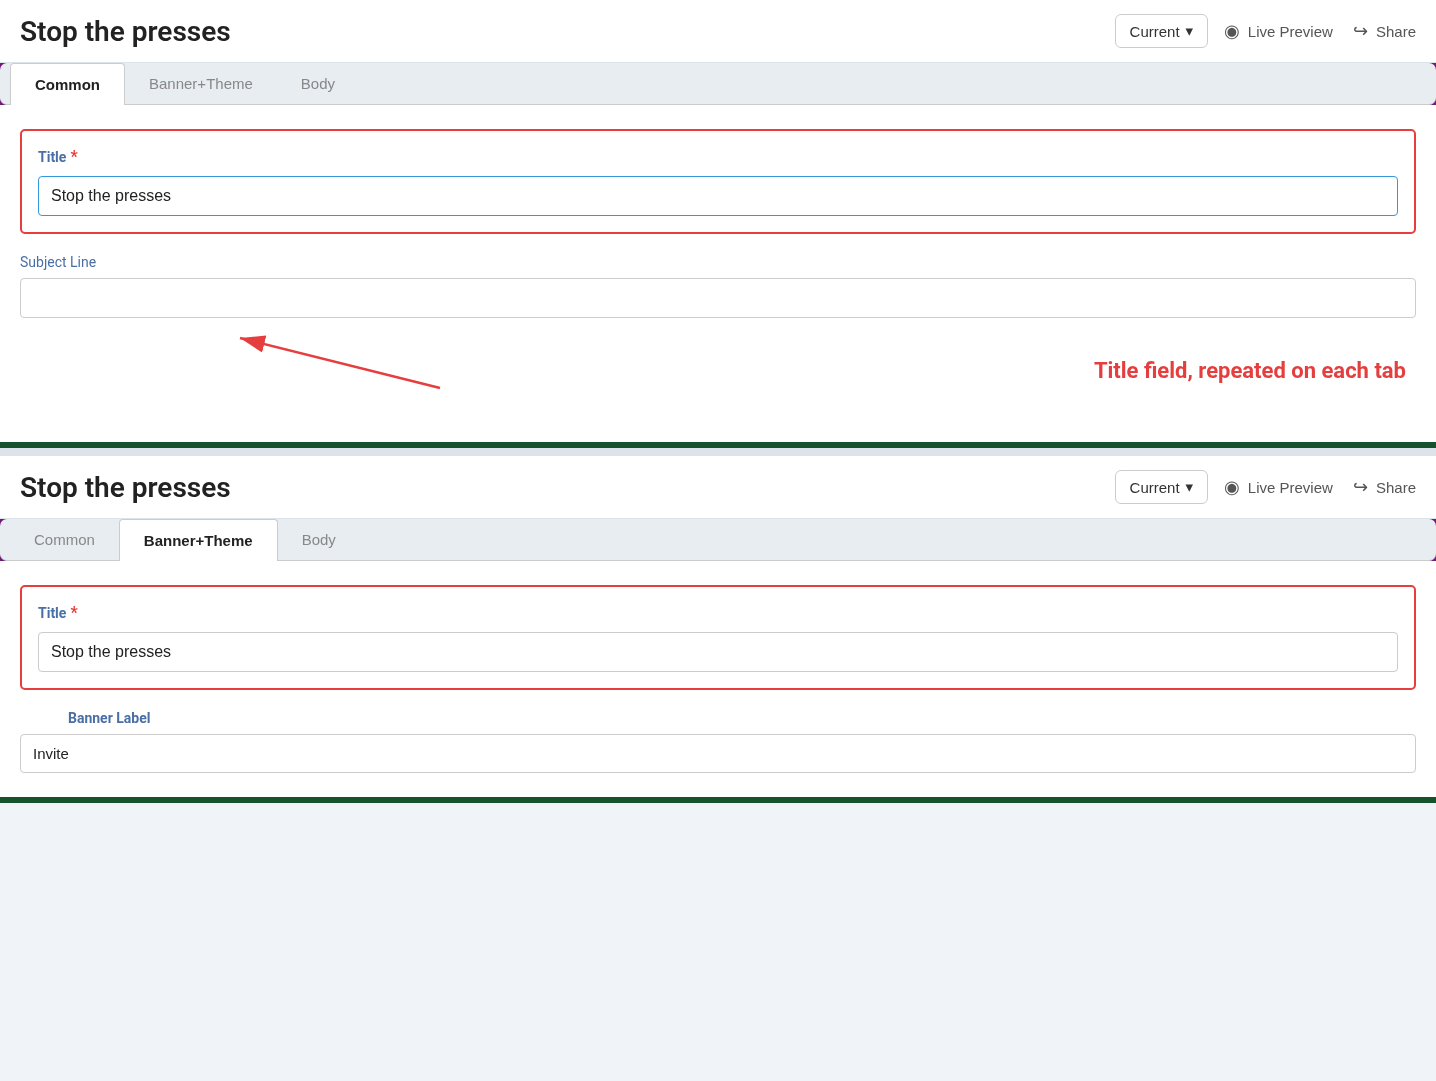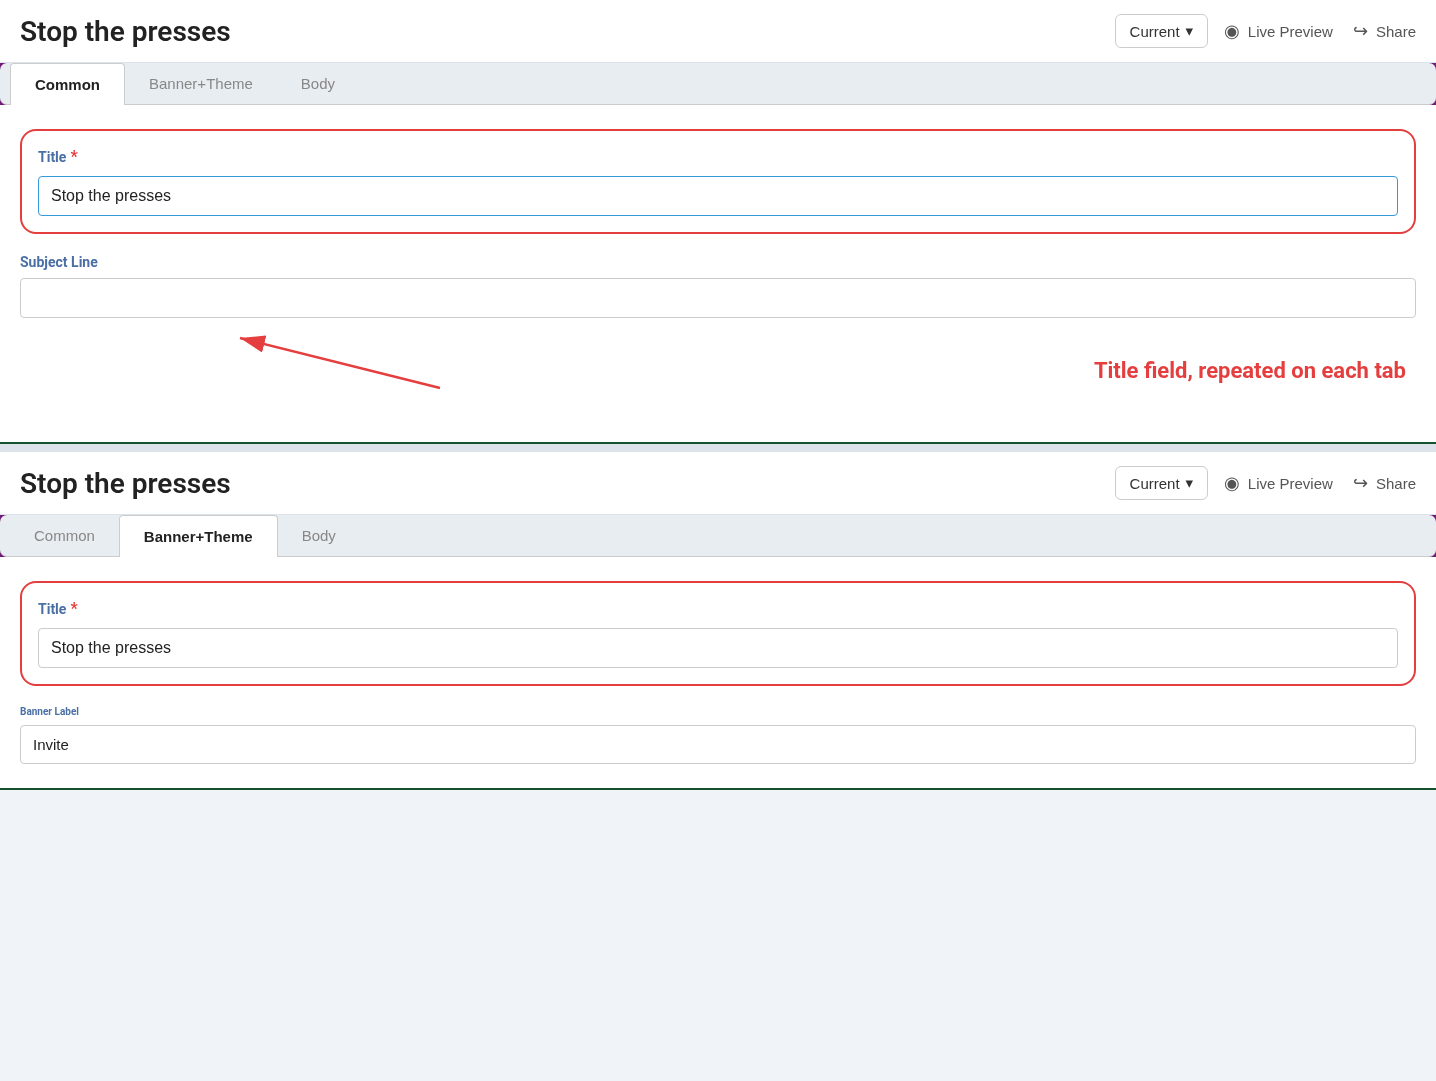--- a/index.html
+++ b/index.html
@@ -5,21 +5,21 @@
     * { box-sizing: border-box; margin: 0; padding: 0; }
     body {
       font-family: -apple-system, BlinkMacSystemFont, 'Segoe UI', Roboto, sans-serif;
       background: #f0f4f8;
       color: #333;
     }
 
     
     .section {
       background: #701a75;
-      border-bottom: 2px solid #14532d;
+      border-bottom: 6px solid #14532d;
       position: relative;
     }
 
     .header {
       display: flex;
       align-items: center;
       padding: 14px 20px;
       background: #fff;
       border-bottom: 1px solid #dde3ea;
       gap: 16px;
@@ -110,21 +110,21 @@
     }
 
     .content-area {
       background: #fff;
       padding: 24px 20px;
       min-height: 160px;
     }
 
     .field-group {
       border: 2px solid #e53e3e;
-      border-radius: 16px;
+      border-radius: 5px;
       padding: 16px;
       margin-bottom: 20px;
     }
 
     .field-label {
       font-size: 14px;
       font-weight: 700;
       color: #4a6fa5;
       margin-bottom: 10px;
       display: flex;
@@ -150,21 +150,21 @@
     .field-input.no-border {
       border: 1px solid #ccc;
     }
 
     .subject-line-group {
       margin-bottom: 10px;
     }
 
     .subject-label {
       font-size: 14px;
-      font-weight: 700;
+      font-weight: 400;
       color: #4a6fa5;
       margin-bottom: 8px;
     }
 
     .subject-input {
       width: 100%;
       border: 1px solid #ccc;
       border-radius: 4px;
       padding: 10px 12px;
       font-size: 15px;
@@ -189,24 +189,25 @@
       border-top: 1px solid #ccc;
       border-radius: 4px 4px 0 0;
       margin-bottom: -1px;
     }
 
     .banner-label-group {
       margin-top: 20px;
     }
 
     .banner-label-text {
-      font-size: 10px;
+      font-size: 14px;
       font-weight: 700;
       color: #4a6fa5;
       margin-bottom: 8px;
+      margin-left: 48px;
     }
 
     .banner-input {
       width: 100%;
       border: 1px solid #ccc;
       border-radius: 4px;
       padding: 10px 12px;
       font-size: 15px;
       color: #222;
       outline: none;

